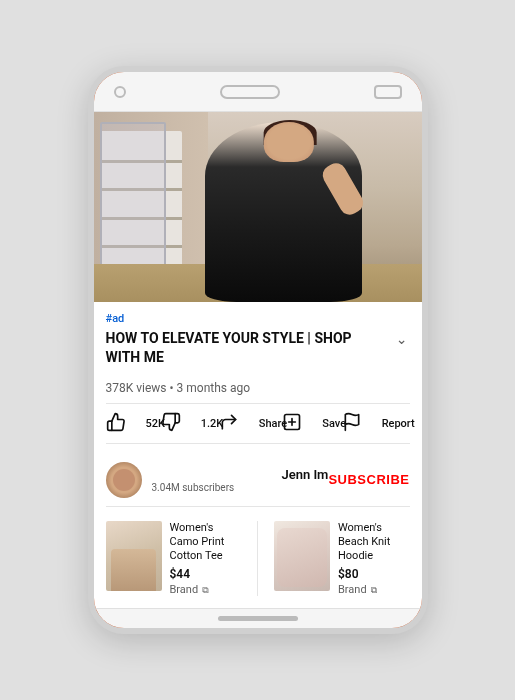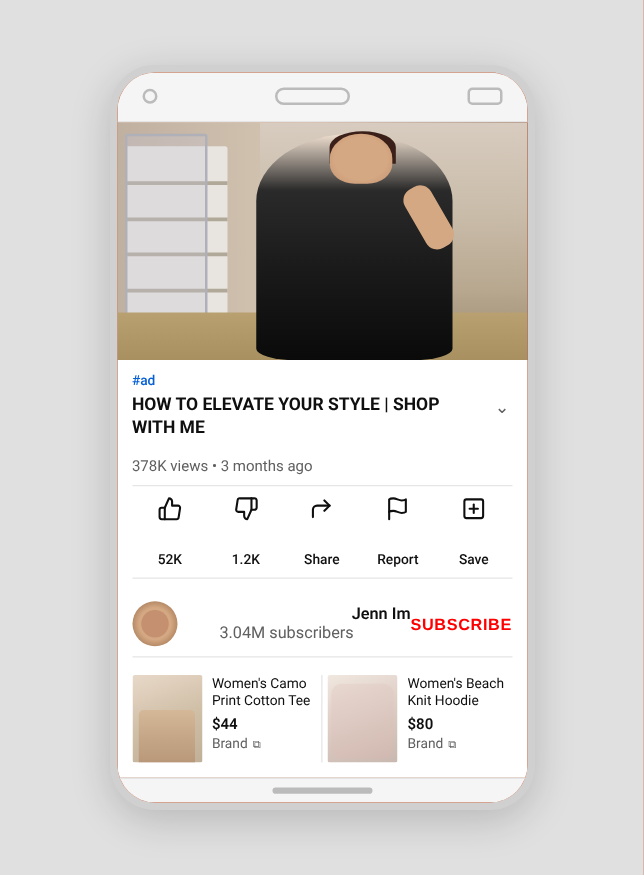--- a/index.html
+++ b/index.html
@@ -187,21 +187,20 @@
       display: flex;
       justify-content: space-around;
       padding: 8px 0;
       border-top: 1px solid #e5e5e5;
       border-bottom: 1px solid #e5e5e5;
       margin-bottom: 10px;
     }
 
     .action-btn {
       display: flex;
-      flex-direction: column;
       align-items: center;
       gap: 20px;
       cursor: pointer;
       min-width: 40px;
     }
 
     .action-icon {
       font-size: 18px;
       color: #0f0f0f;
       line-height: 1;
@@ -245,39 +244,38 @@
     }
 
     .channel-name {
       font-size: 13px;
       font-weight: 600;
       color: #0f0f0f;
       text-align: right;
     }
 
     .channel-subs {
-      font-size: 13px;
+      font-size: 10px;
       color: #606060;
-      margin-left: 24px;
     }
 
     .subscribe-btn {
       background: none;
       border: none;
       color: #ff0000;
       font-size: 13px;
       font-weight: 700;
       letter-spacing: 0.5px;
       cursor: pointer;
       text-transform: uppercase;
     }
 
     .products-row {
       display: flex;
-      gap: 4px;
+      gap: 16px;
       padding: 4px 0 12px;
     }
 
     .product-card {
       flex: 1;
       display: flex;
       gap: 8px;
       align-items: flex-start;
     }
 
@@ -439,35 +437,35 @@
           <svg width="20" height="20" viewBox="0 0 24 24" fill="none" stroke="#0f0f0f" stroke-width="2" stroke-linecap="round" stroke-linejoin="round">
             <polyline points="15 14 20 9 15 4"></polyline>
             <path d="M4 20v-7a4 4 0 0 1 4-4h12"></path>
           </svg>
         </span>
         <span class="action-label">Share</span>
       </div>
       <div class="action-btn">
         <span class="action-icon">
           <svg width="20" height="20" viewBox="0 0 24 24" fill="none" stroke="#0f0f0f" stroke-width="2" stroke-linecap="round" stroke-linejoin="round">
-            <path d="M4 15s1-1 4-1 5 2 8 2 4-1 4-1V3s-1 1-4 1-5-2-8-2-4 1-4 1z"></path>
-            <line x1="4" y1="22" x2="4" y2="15"></line>
-          </svg>
-        </span>
-        <span class="action-label">Report</span>
-      </div>
-      <div class="action-btn">
-        <span class="action-icon">
-          <svg width="20" height="20" viewBox="0 0 24 24" fill="none" stroke="#0f0f0f" stroke-width="2" stroke-linecap="round" stroke-linejoin="round">
             <rect x="3" y="3" width="18" height="18" rx="2" ry="2"></rect>
             <line x1="12" y1="8" x2="12" y2="16"></line>
             <line x1="8" y1="12" x2="16" y2="12"></line>
           </svg>
         </span>
         <span class="action-label">Save</span>
+      </div>
+      <div class="action-btn">
+        <span class="action-icon">
+          <svg width="20" height="20" viewBox="0 0 24 24" fill="none" stroke="#0f0f0f" stroke-width="2" stroke-linecap="round" stroke-linejoin="round">
+            <path d="M4 15s1-1 4-1 5 2 8 2 4-1 4-1V3s-1 1-4 1-5-2-8-2-4 1-4 1z"></path>
+            <line x1="4" y1="22" x2="4" y2="15"></line>
+          </svg>
+        </span>
+        <span class="action-label">Report</span>
       </div>
     </div>
 
     <div class="channel-row">
       <div class="channel-avatar">
         <div class="avatar-inner"></div>
       </div>
       <div class="channel-info">
         <div class="channel-name">Jenn Im</div>
         <div class="channel-subs">3.04M subscribers</div>

